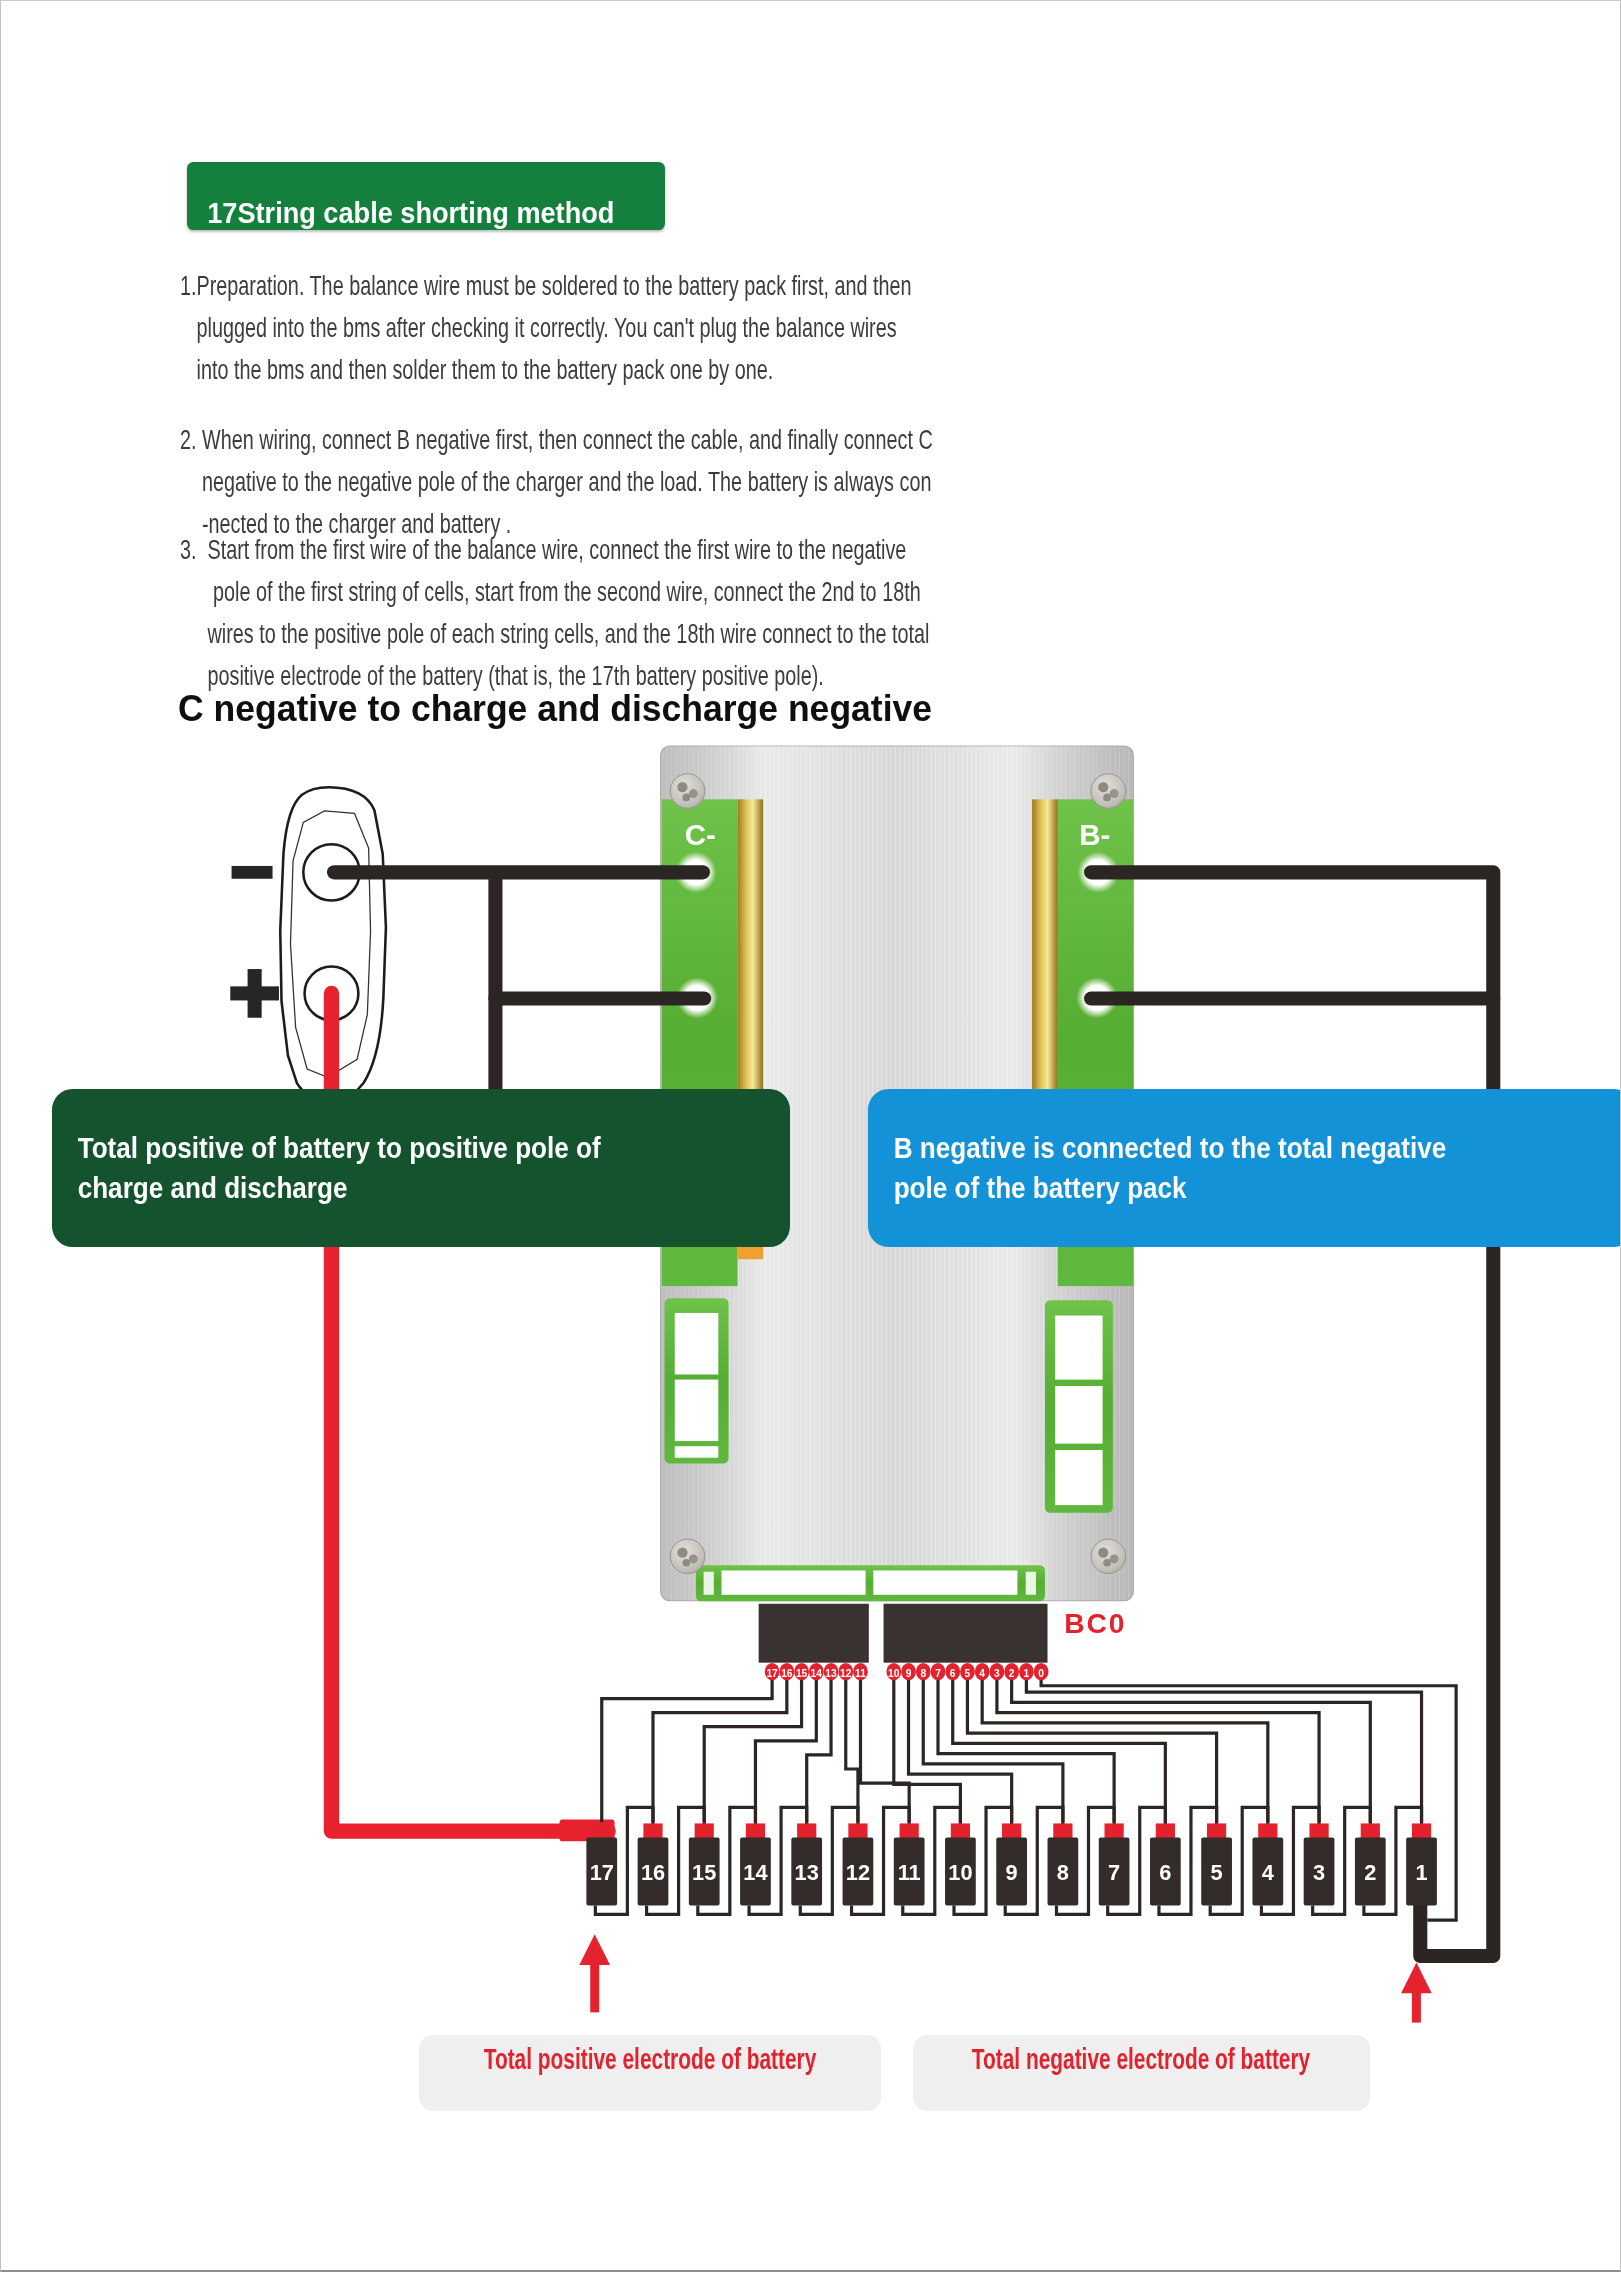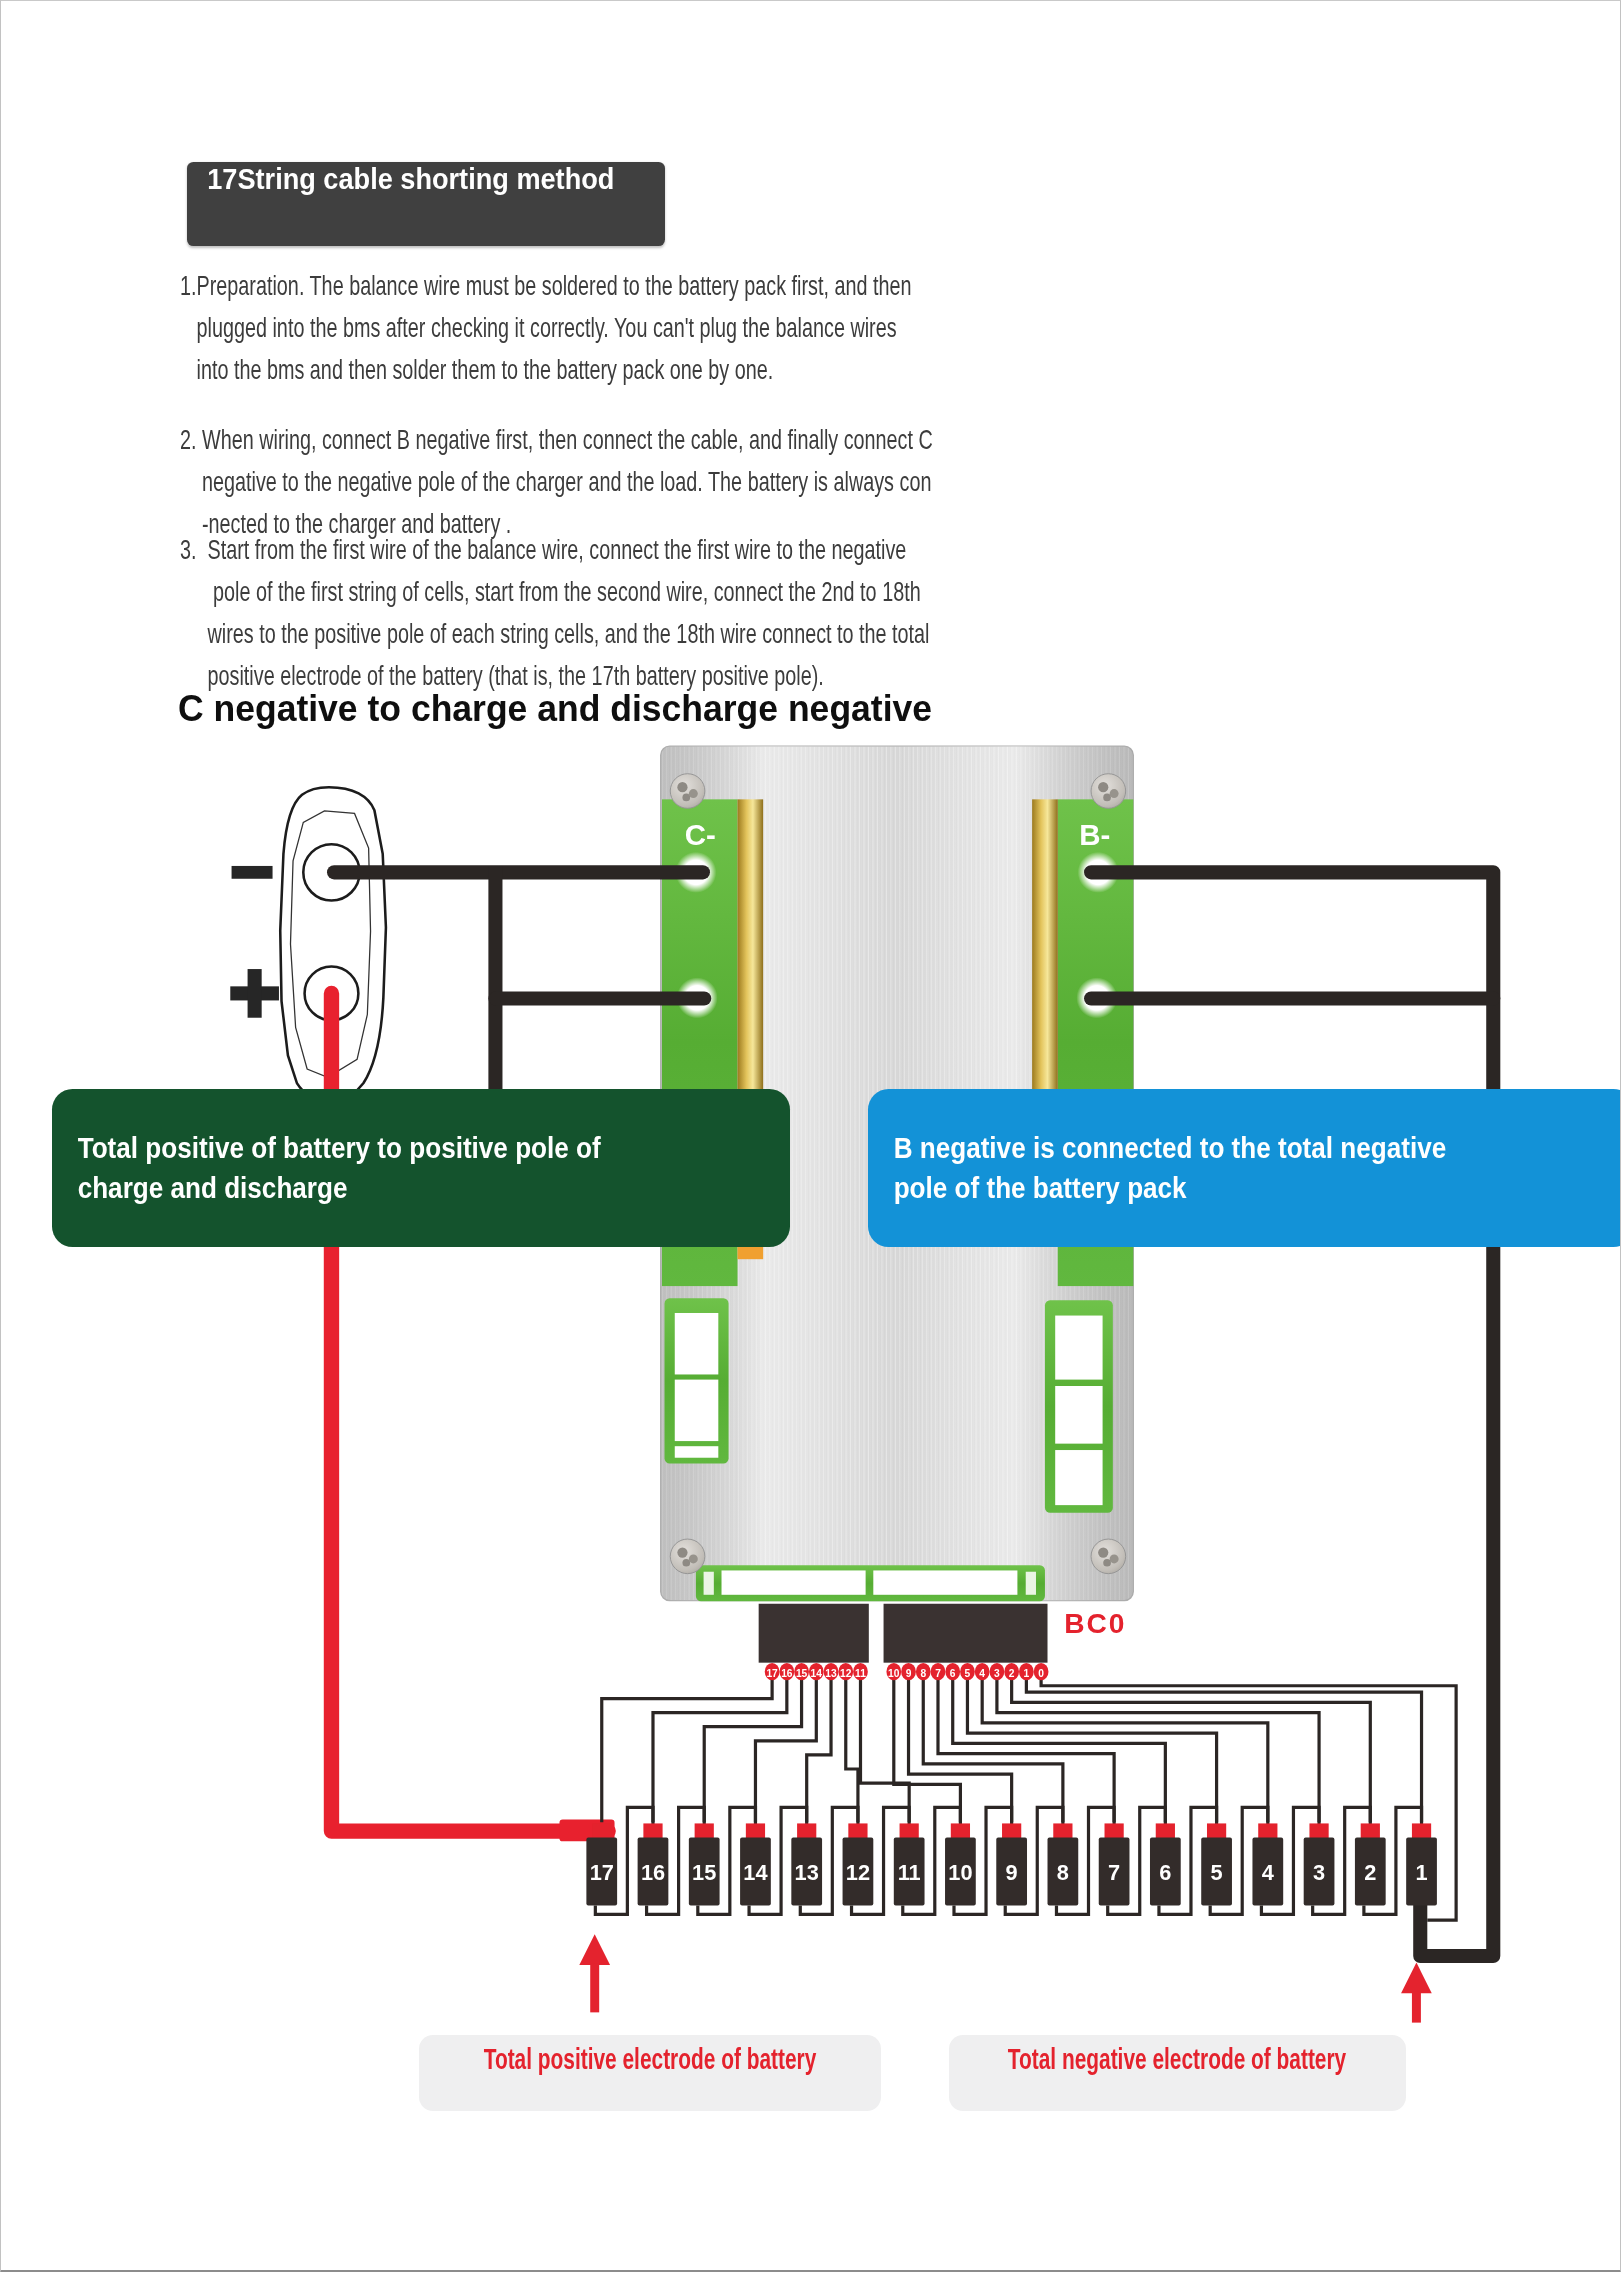--- a/index.html
+++ b/index.html
@@ -9,23 +9,23 @@
     background:#ffffff;
     border-left:1.3px solid #c2c2c2;border-right:1.3px solid #c2c2c2;
     border-top:1.3px solid #c9c9c9;border-bottom:3.8px solid #8c8c8c;
     box-sizing:border-box;
     overflow:hidden;
     font-family:"Liberation Sans", sans-serif;
   }
   .abs{position:absolute;}
   
   .hdr{
-    left:186px;top:161px;width:478px;height:84px;
-    background:#404040;border-radius:6.4px;
-    display:flex;align-items:flex-start;
+    left:186px;top:161px;width:478px;height:68px;
+    background:#15803d;border-radius:6.4px;
+    display:flex;align-items:flex-end;
     box-shadow:0 1.3px 2.6px rgba(0,0,0,.25);
   }
   .hdr span{
     color:#fff;font-size:29.5px;font-weight:700;white-space:nowrap;
     padding-left:22px;display:inline-block;
     transform:scaleX(.92);transform-origin:0 50%;
   }
   
   .para{
     left:179px;color:#3c3c3c;font-size:27.5px;line-height:42px;
@@ -51,21 +51,21 @@
   
   .foot{
     top:2034px;height:76px;background:#efeff0;border-radius:14px;
     display:flex;justify-content:center;align-items:flex-start;
   }
   .foot span{
     color:#e4222d;font-size:29px;font-weight:700;white-space:nowrap;
     padding-top:7.7px;display:inline-block;transform:scaleX(.72);transform-origin:50% 0;
   }
   .f-pos{left:418px;width:462px;}
-  .f-neg{left:912px;width:457px;margin-left:36px;}
+  .f-neg{left:912px;width:457px;}
 </style>
 </head>
 <body>
 
 <div class="page">
 
   <svg id="diagram" class="abs" viewBox="0 0 2531 3548">
     <defs>
       <pattern id="brush" width="7" height="60" patternUnits="userSpaceOnUse">
         <rect width="7" height="60" fill="#d8d8d8"></rect>

